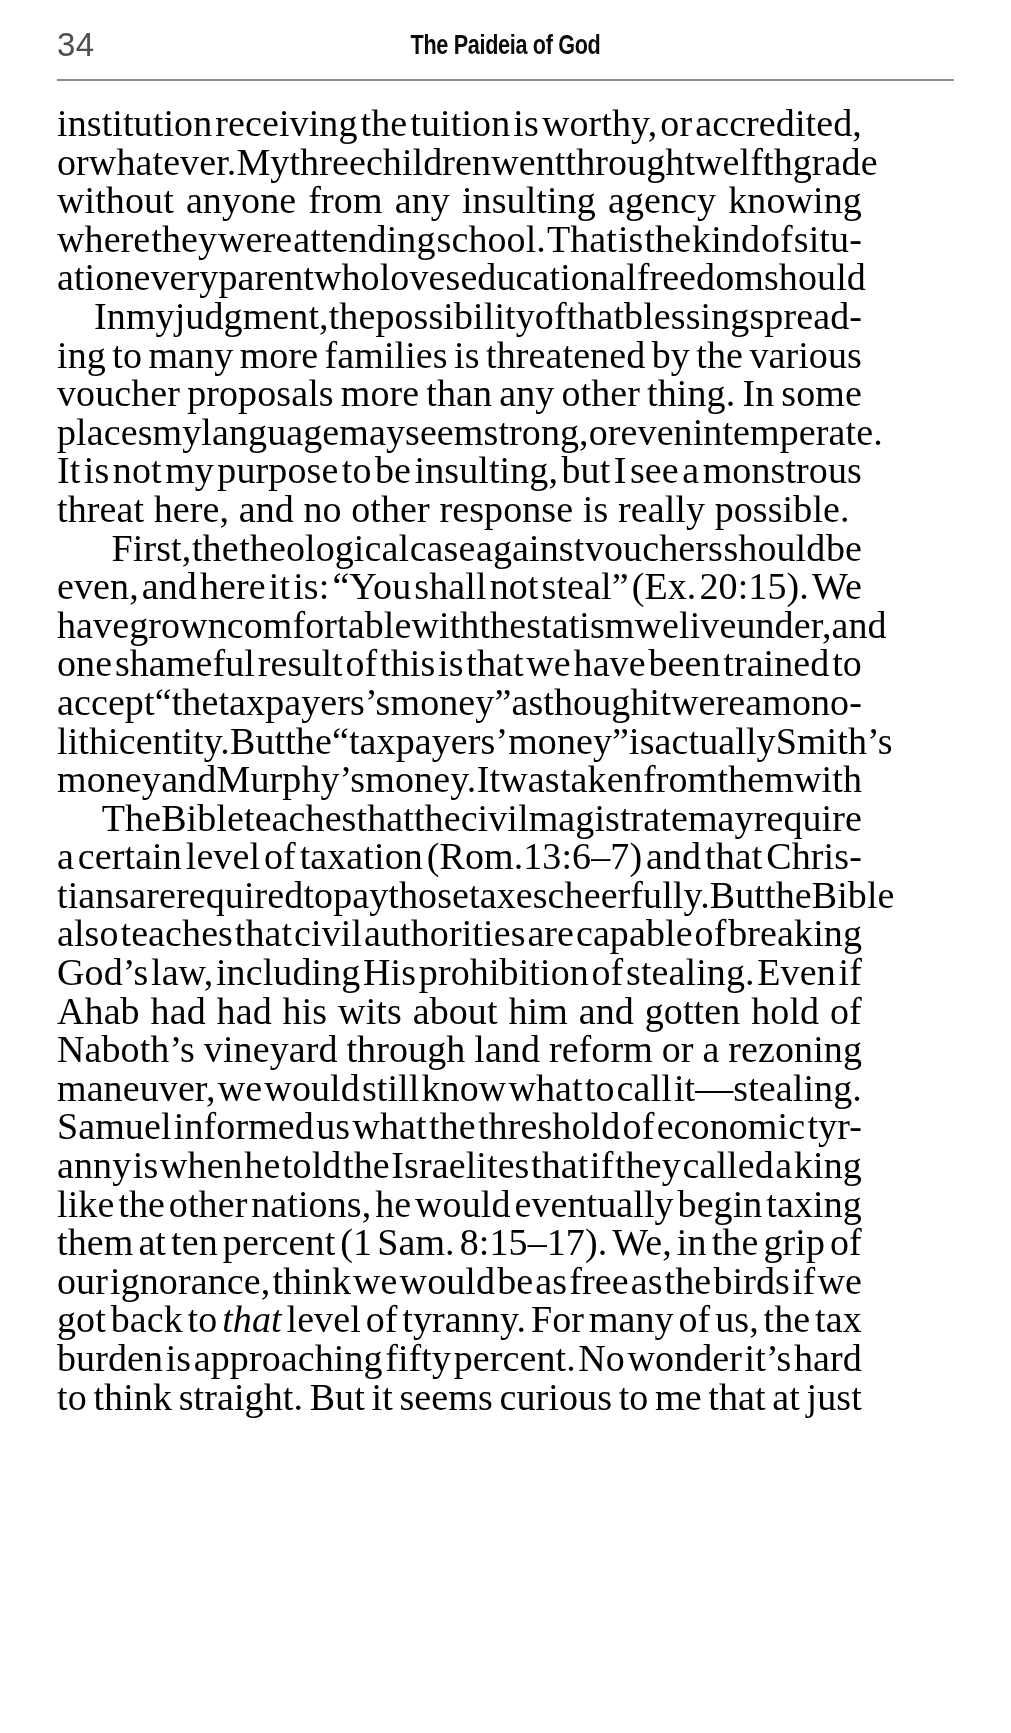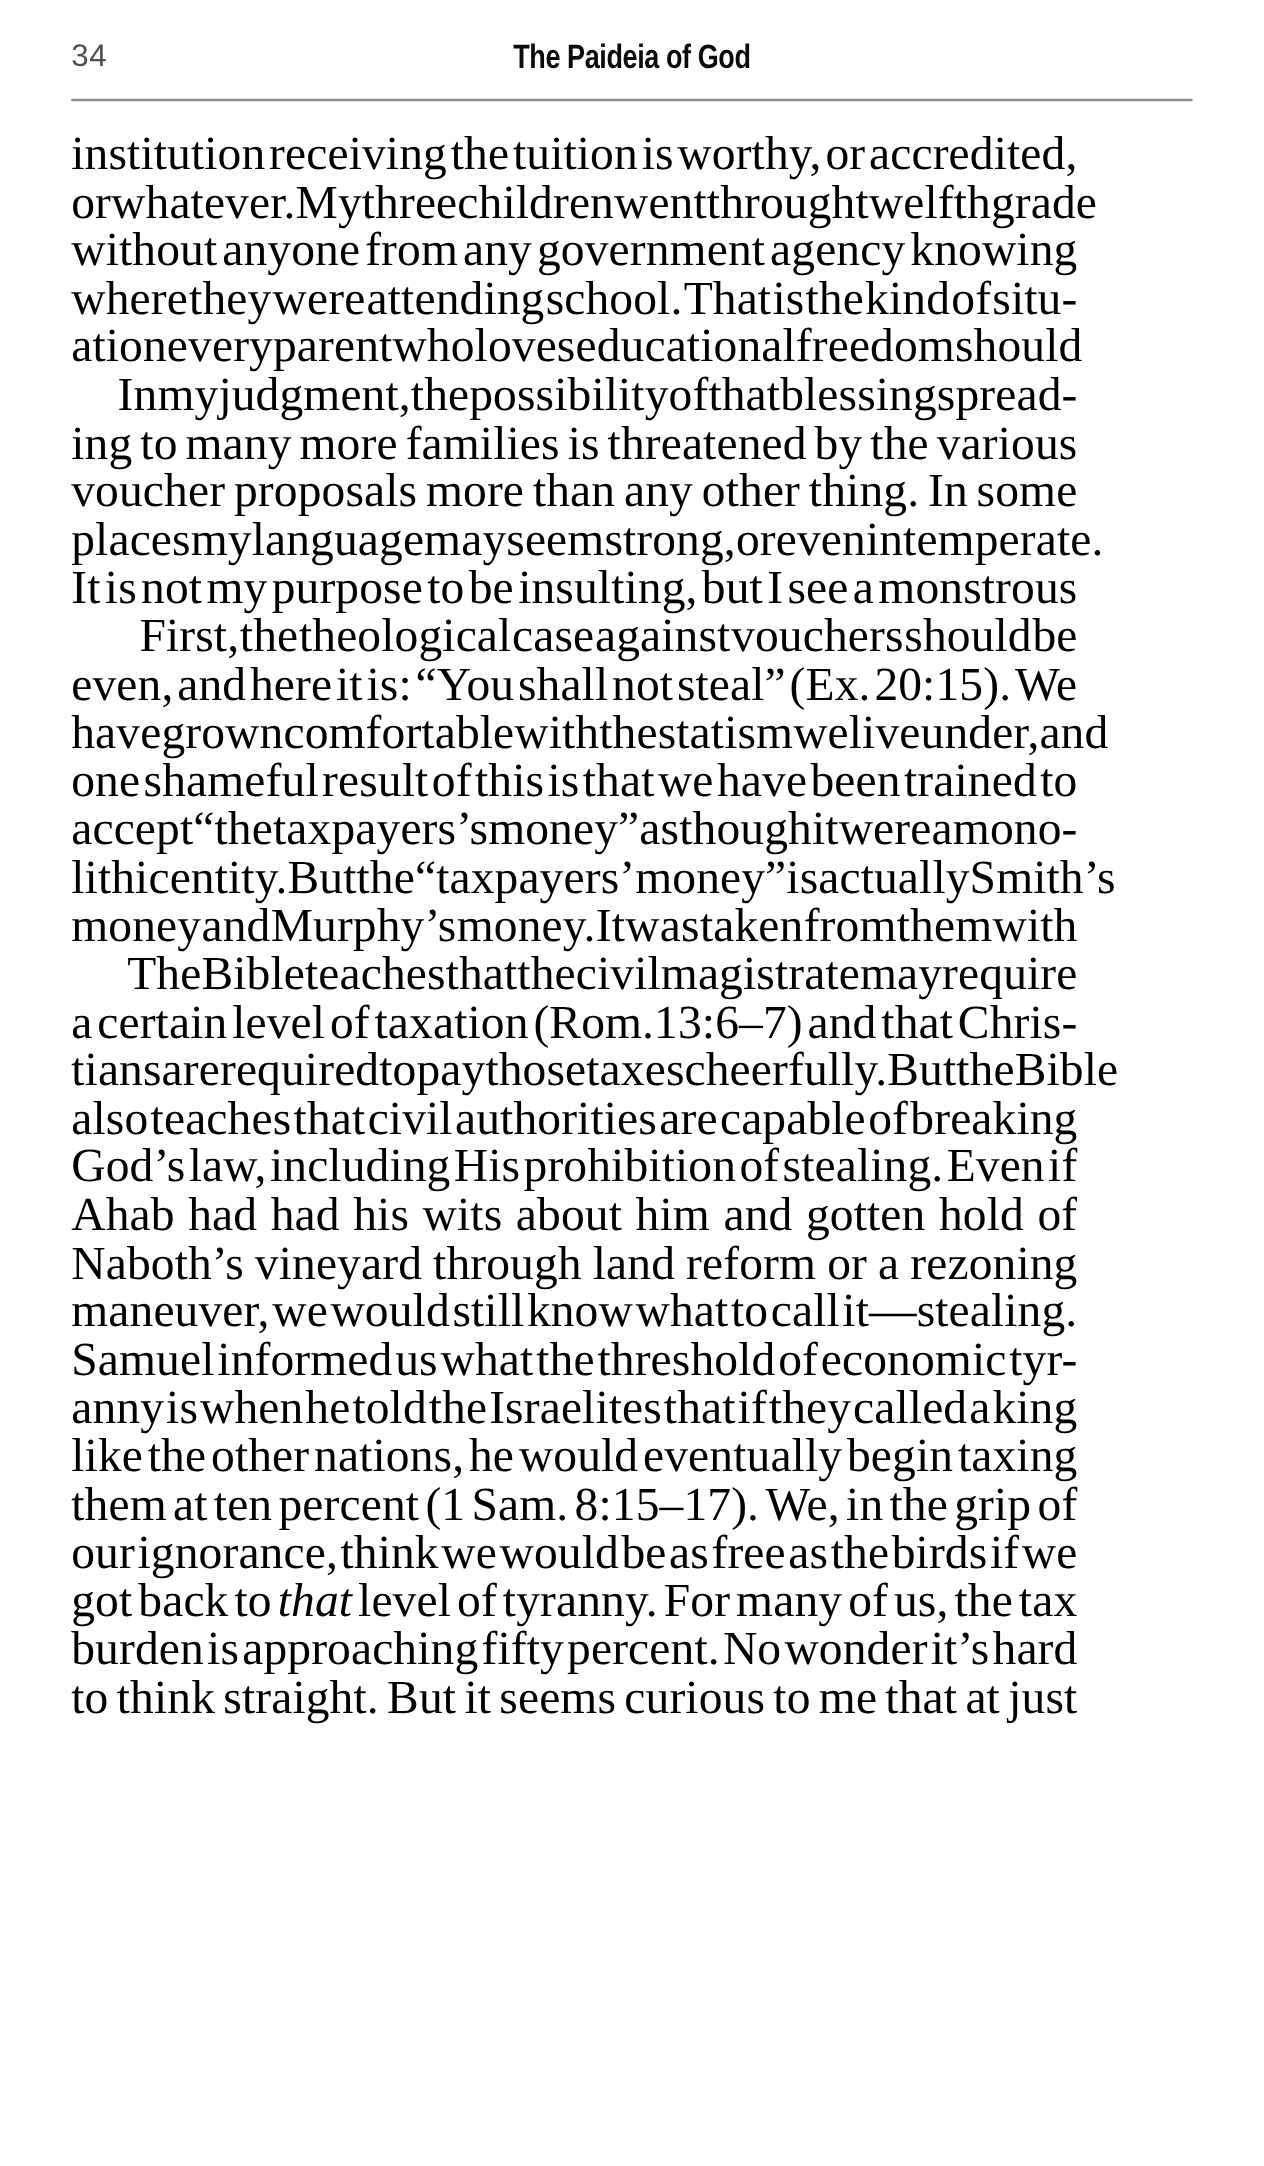--- a/index.html
+++ b/index.html
@@ -25,21 +25,21 @@
     top: 28px;
     width: 897px;
     height: 44px;
   }
 
   .folio {
     position: absolute;
     left: 0;
     top: 0;
     font-family: "Liberation Sans", "DejaVu Sans", sans-serif;
-    font-size: 25px;
+    font-size: 33px;
     line-height: 34px;
     color: #4f4f4f;
     letter-spacing: 0.5px;
     text-align: right;
   }
 
   .running-title {
     position: absolute;
     left: 0;
     top: 0;
@@ -146,21 +146,21 @@
           <span>went</span>
           <span>through</span>
           <span>twelfth</span>
           <span>grade</span>
         </span>
         <span class="ln just">
           <span>without</span>
           <span>anyone</span>
           <span>from</span>
           <span>any</span>
-          <span>government</span>
+          <span>insulting</span>
           <span>agency</span>
           <span>knowing</span>
         </span>
         <span class="ln just">
           <span>where</span>
           <span>they</span>
           <span>were</span>
           <span>attending</span>
           <span>school.</span>
           <span>That</span>
@@ -236,20 +236,21 @@
           <span>purpose</span>
           <span>to</span>
           <span>be</span>
           <span>insulting,</span>
           <span>but</span>
           <span>I</span>
           <span>see</span>
           <span>a</span>
           <span>monstrous</span>
         </span>
+        <span class="ln last">threat here, and no other response is really possible.</span>
       </p>
       <p class="para">
         <span class="ln just">
           <span class="indent"></span>
           <span>First,</span>
           <span>the</span>
           <span>theological</span>
           <span>case</span>
           <span>against</span>
           <span>vouchers</span>

